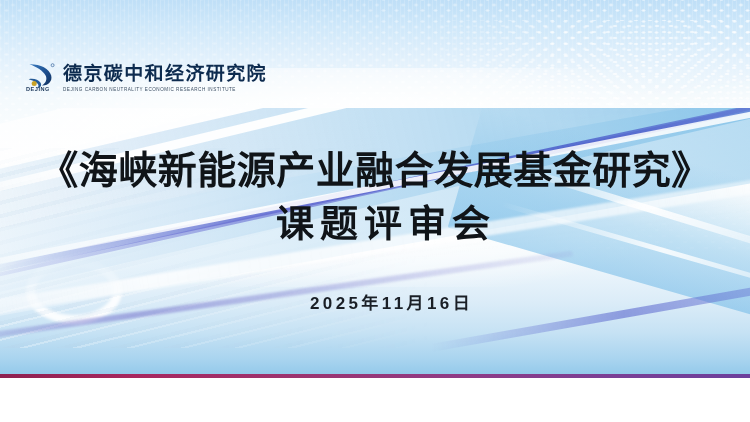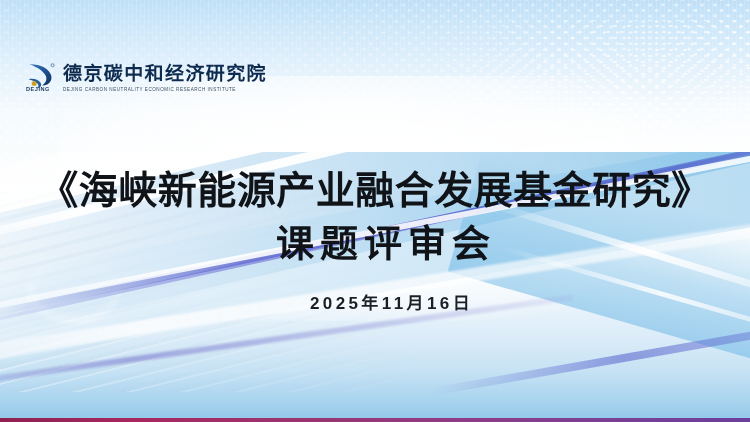--- a/index.html
+++ b/index.html
@@ -9,21 +9,21 @@
     background: #ffffff;
   }
   body {
     font-family: "Liberation Sans", "DejaVu Sans", sans-serif;
   }
 
   
   .slide {
     position: relative;
     width: 750px;
-    height: 422px;
+    height: 378px;
     overflow: hidden;
     background: #fef9c3;
   }
 
   
   .bg-base {
     position: absolute;
     inset: 0;
     background: linear-gradient(to bottom,
         #bfdff7 0%,
@@ -318,21 +318,20 @@
   }
 
   
   .title-block {
     position: absolute;
     left: 0;
     right: 0;
     top: 146px;
     text-align: center;
     z-index: 6;
-    margin-top: 20px;
   }
   .title-line-1 {
     font-family: "Liberation Serif", "DejaVu Serif", serif;
     font-weight: 700;
     font-size: 39px;
     line-height: 1.28;
     letter-spacing: 0.5px;
     color: #101418;
     white-space: nowrap;
   }

